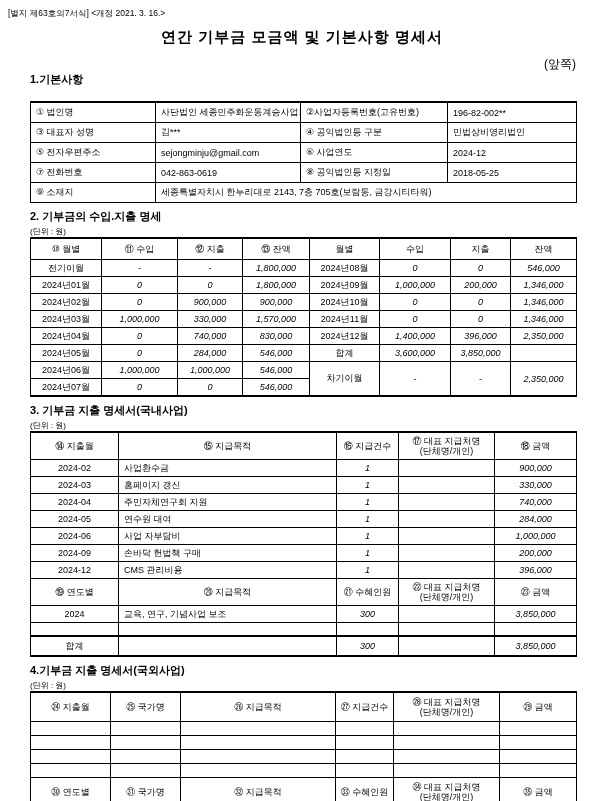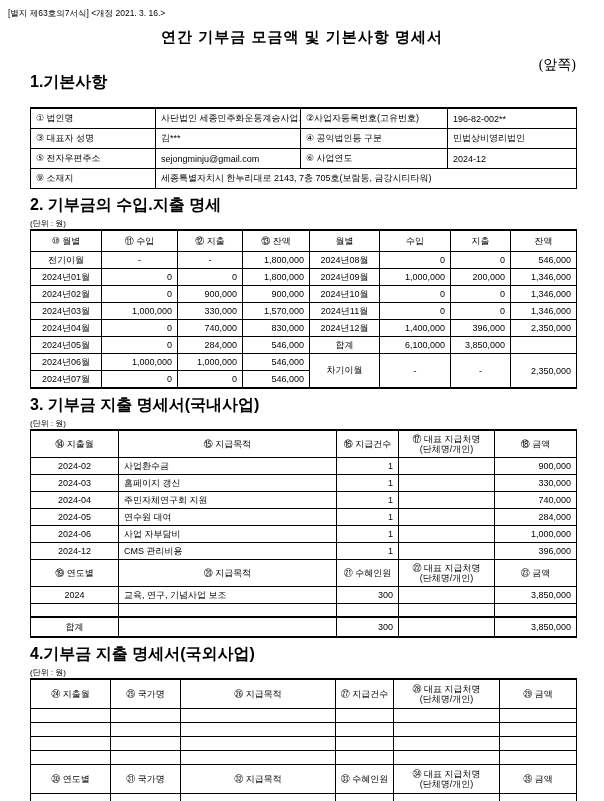--- a/index.html
+++ b/index.html
@@ -4,37 +4,37 @@
 <style>
   html,body{margin:0;padding:0;background:#ffffff;}
   body{
     width:604px;height:801px;overflow:hidden;color:#000;
     font-family:"Liberation Sans","DejaVu Sans",sans-serif;
     -webkit-font-smoothing:antialiased;
   }
   .page{position:relative;width:604px;height:801px;}
   .form-code{position:absolute;left:8px;top:8px;font-size:8.5px;}
   .title{position:absolute;left:0;right:0;top:28px;text-align:center;font-size:15px;font-weight:bold;letter-spacing:1px;}
-  .side-note{position:absolute;right:28px;top:56px;font-size:14px;font-family:Liberation Serif, serif;}
+  .side-note{position:absolute;right:28px;top:56px;font-size:12px;}
   .content{position:absolute;left:30px;top:66px;width:546px;}
-  .sec-heading{font-size:16px;font-weight:bold;margin:6px 0 2px 0;}
+  .sec-heading{font-size:11px;font-weight:bold;margin:6px 0 2px 0;}
   .unit-note{font-size:8px;text-align:left;height:11px;line-height:11px;}
   table{border-collapse:collapse;table-layout:fixed;width:546px;font-size:9px;}
   td{border:1px solid #000;padding:1px 5px;overflow:hidden;white-space:nowrap;}
   .t-outer{border-top:2px solid #000;border-bottom:2px solid #000;}
   .t1{border-top:2px solid #000;border-bottom:1px solid #000;margin-top:14px;}
   .t1 td{height:17px;font-size:9px;}
   .t2 td{height:14px;}
   .t2 .hrow td{height:18px;text-align:center;}
   .t3 .hrow td,.t4 .hrow td{text-align:center;height:24px;line-height:10px;white-space:normal;padding:1px 2px;}
   .t3 td{height:14px;}
   .t4 td{height:11px;}
   .t4 .hrow td{height:26px;}
   .lbl{text-align:left;}
-  .num{text-align:right;}
+  .num{text-align:center;font-style:italic;}
   .ctr{text-align:center;}
   .empty-sm td{height:10px;}
   .total-row td{height:16px;}
   .thick-top td{border-top:2px solid #000;}
   .two-line div{line-height:10px;text-align:center;}
 </style>
 </head>
 <body>
 
 <div class="page">
@@ -63,20 +63,26 @@
         <td class="lbl">③ 대표자 성명</td>
         <td class="lbl">김***</td>
         <td class="lbl">④ 공익법인등 구분</td>
         <td class="lbl">민법상비영리법인</td>
       </tr>
       <tr>
         <td class="lbl">⑤ 전자우편주소</td>
         <td class="lbl">sejongminju@gmail.com</td>
         <td class="lbl">⑥ 사업연도</td>
         <td class="lbl">2024-12</td>
+      </tr>
+      <tr>
+        <td class="lbl">⑦ 전화번호</td>
+        <td class="lbl">042-863-0619</td>
+        <td class="lbl">⑧ 공익법인등 지정일</td>
+        <td class="lbl">2018-05-25</td>
       </tr>
       <tr>
         <td class="lbl">⑨ 소재지</td>
         <td class="lbl" colspan="3">세종특별자치시 한누리대로 2143, 7층 705호(보람동, 금강시티타워)</td>
       </tr>
     </tbody>
       </table>
 
     <div class="sec-heading">2. 기부금의 수입.지출 명세</div>
     <div class="unit-note">(단위 : 원)</div>
@@ -151,21 +157,21 @@
         <td class="num">1,400,000</td>
         <td class="num">396,000</td>
         <td class="num">2,350,000</td>
       </tr>
       <tr>
         <td class="ctr">2024년05월</td>
         <td class="num">0</td>
         <td class="num">284,000</td>
         <td class="num">546,000</td>
         <td class="ctr">합계</td>
-        <td class="num">6,100,000</td>
+        <td class="num">3,600,000</td>
         <td class="num">3,850,000</td>
         <td class="num"></td>
       </tr>
       <tr>
         <td class="ctr">2024년06월</td>
         <td class="num">1,000,000</td>
         <td class="num">1,000,000</td>
         <td class="num">546,000</td>
         <td class="ctr" rowspan="2">차기이월</td>
         <td class="ctr" rowspan="2">-</td>
@@ -229,20 +235,27 @@
         <td class="num">1</td>
         <td></td>
         <td class="num">284,000</td>
       </tr>
       <tr>
         <td class="ctr">2024-06</td>
         <td class="lbl">사업 자부담비</td>
         <td class="num">1</td>
         <td></td>
         <td class="num">1,000,000</td>
+      </tr>
+      <tr>
+        <td class="ctr">2024-09</td>
+        <td class="lbl">손바닥 헌법책 구매</td>
+        <td class="num">1</td>
+        <td></td>
+        <td class="num">200,000</td>
       </tr>
       <tr>
         <td class="ctr">2024-12</td>
         <td class="lbl">CMS 관리비용</td>
         <td class="num">1</td>
         <td></td>
         <td class="num">396,000</td>
       </tr>
       <tr class="hrow">
         <td>⑲ 연도별</td>

